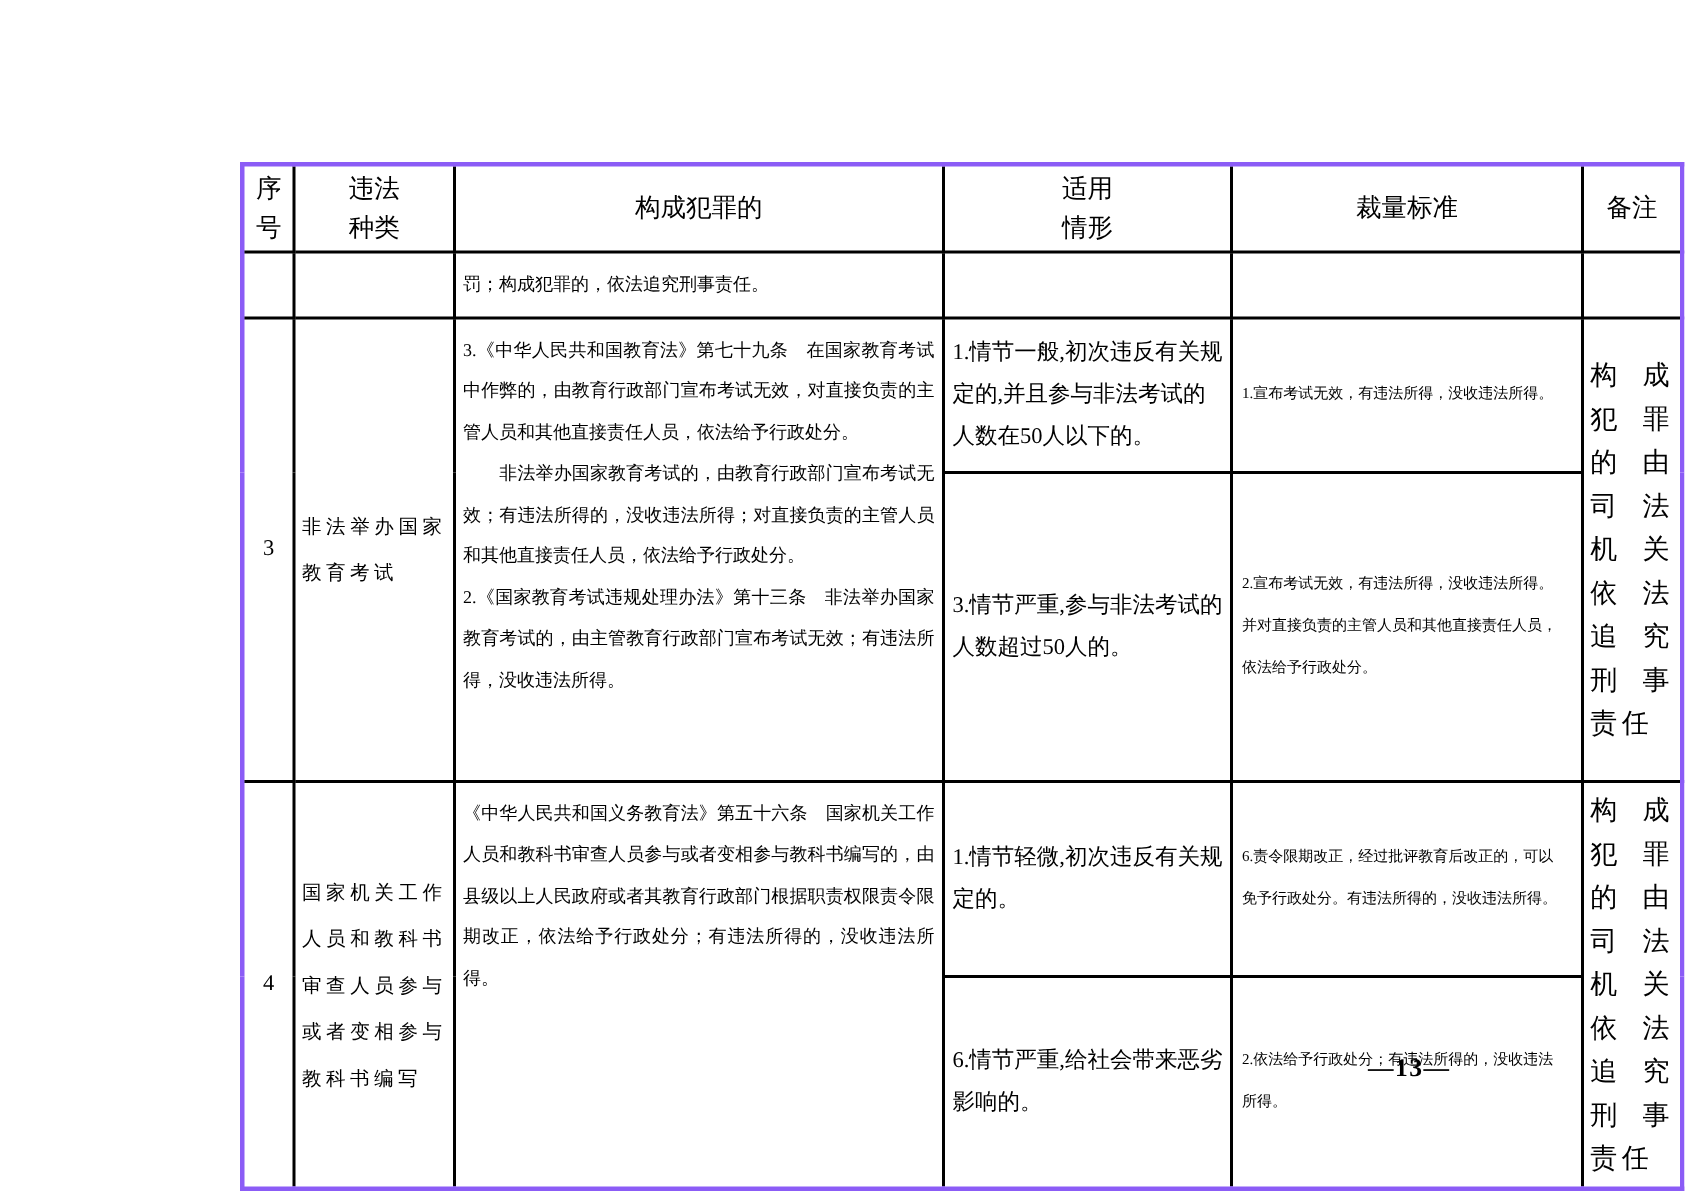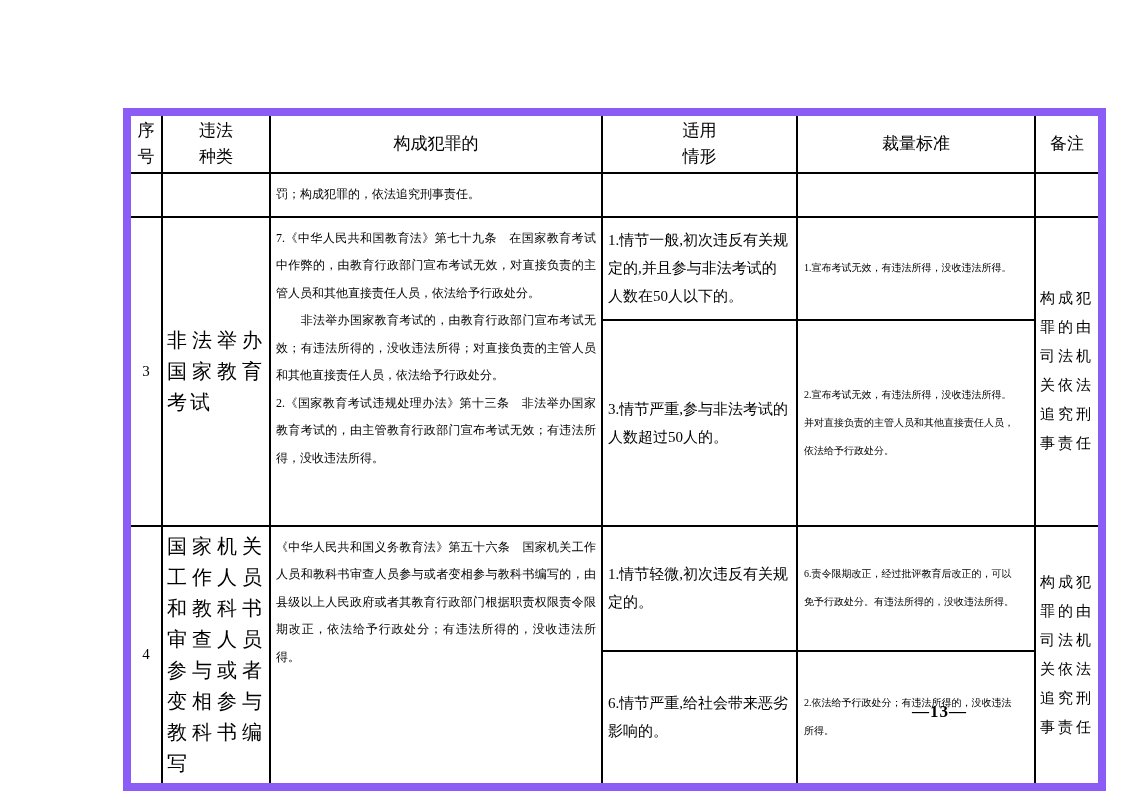--- a/index.html
+++ b/index.html
@@ -15,21 +15,22 @@
     color: #000000;
   }
   .table-wrap {
     position: absolute;
     left: 123px;
     top: 108px;
   }
   table.law-table {
     border-collapse: collapse;
     table-layout: fixed;
-    border: 8px solid #8b5cf6;
+    border: 3px solid #8b5cf6;
+    margin-left: 37px;
   }
   table.law-table td {
     border: 2px solid #000;
     overflow: hidden;
     box-sizing: border-box;
   }
   
   td.h {
     text-align: center;
     vertical-align: middle;
@@ -40,21 +41,21 @@
   }
   
   td.c-no {
     text-align: center;
     vertical-align: middle;
     font-size: 15px;
   }
   
   td.c-type {
     vertical-align: middle;
-    font-size: 20px;
+    font-size: 13px;
     line-height: 31px;
     letter-spacing: 3px;
     text-align: justify;
     padding: 4px;
   }
   
   td.c-basis {
     vertical-align: top;
     font-size: 12px;
     line-height: 27.5px;
@@ -75,21 +76,21 @@
     vertical-align: middle;
     font-size: 10px;
     line-height: 28px;
     text-align: left;
     padding: 4px 14px 4px 6px;
     border-radius: 19px;
   }
   
   td.c-remark {
     vertical-align: middle;
-    font-size: 15px;
+    font-size: 18px;
     line-height: 29px;
     letter-spacing: 3px;
     text-align: justify;
     padding: 4px;
   }
   td.empty {
     padding: 0;
   }
   .pageno {
     position: absolute;
@@ -128,21 +129,21 @@
         <td class="empty"></td>
         <td class="empty"></td>
         <td class="c-basis">罚；构成犯罪的，依法追究刑事责任。</td>
         <td class="empty"></td>
         <td class="empty"></td>
         <td class="empty"></td>
       </tr>
       <tr style="height:103px">
         <td class="c-no" rowspan="2">3</td>
         <td class="c-type" rowspan="2">非法举办国家教育考试</td>
-        <td class="c-basis" rowspan="2">7.《中华人民共和国教育法》第七十九条　在国家教育考试中作弊的，由教育行政部门宣布考试无效，对直接负责的主管人员和其他直接责任人员，依法给予行政处分。
+        <td class="c-basis" rowspan="2">3.《中华人民共和国教育法》第七十九条　在国家教育考试中作弊的，由教育行政部门宣布考试无效，对直接负责的主管人员和其他直接责任人员，依法给予行政处分。
 　　非法举办国家教育考试的，由教育行政部门宣布考试无效；有违法所得的，没收违法所得；对直接负责的主管人员和其他直接责任人员，依法给予行政处分。
 2.《国家教育考试违规处理办法》第十三条　非法举办国家教育考试的，由主管教育行政部门宣布考试无效；有违法所得，没收违法所得。</td>
         <td class="c-sit">1.情节一般,初次违反有关规定的,并且参与非法考试的人数在50人以下的。</td>
         <td class="c-std">1.宣布考试无效，有违法所得，没收违法所得。</td>
         <td class="c-remark" rowspan="2">构成犯罪的由司法机关依法追究刑事责任</td>
       </tr>
       <tr style="height:206px">
         <td class="c-sit">3.情节严重,参与非法考试的人数超过50人的。</td>
         <td class="c-std">2.宣布考试无效，有违法所得，没收违法所得。并对直接负责的主管人员和其他直接责任人员，依法给予行政处分。</td>
       </tr>

